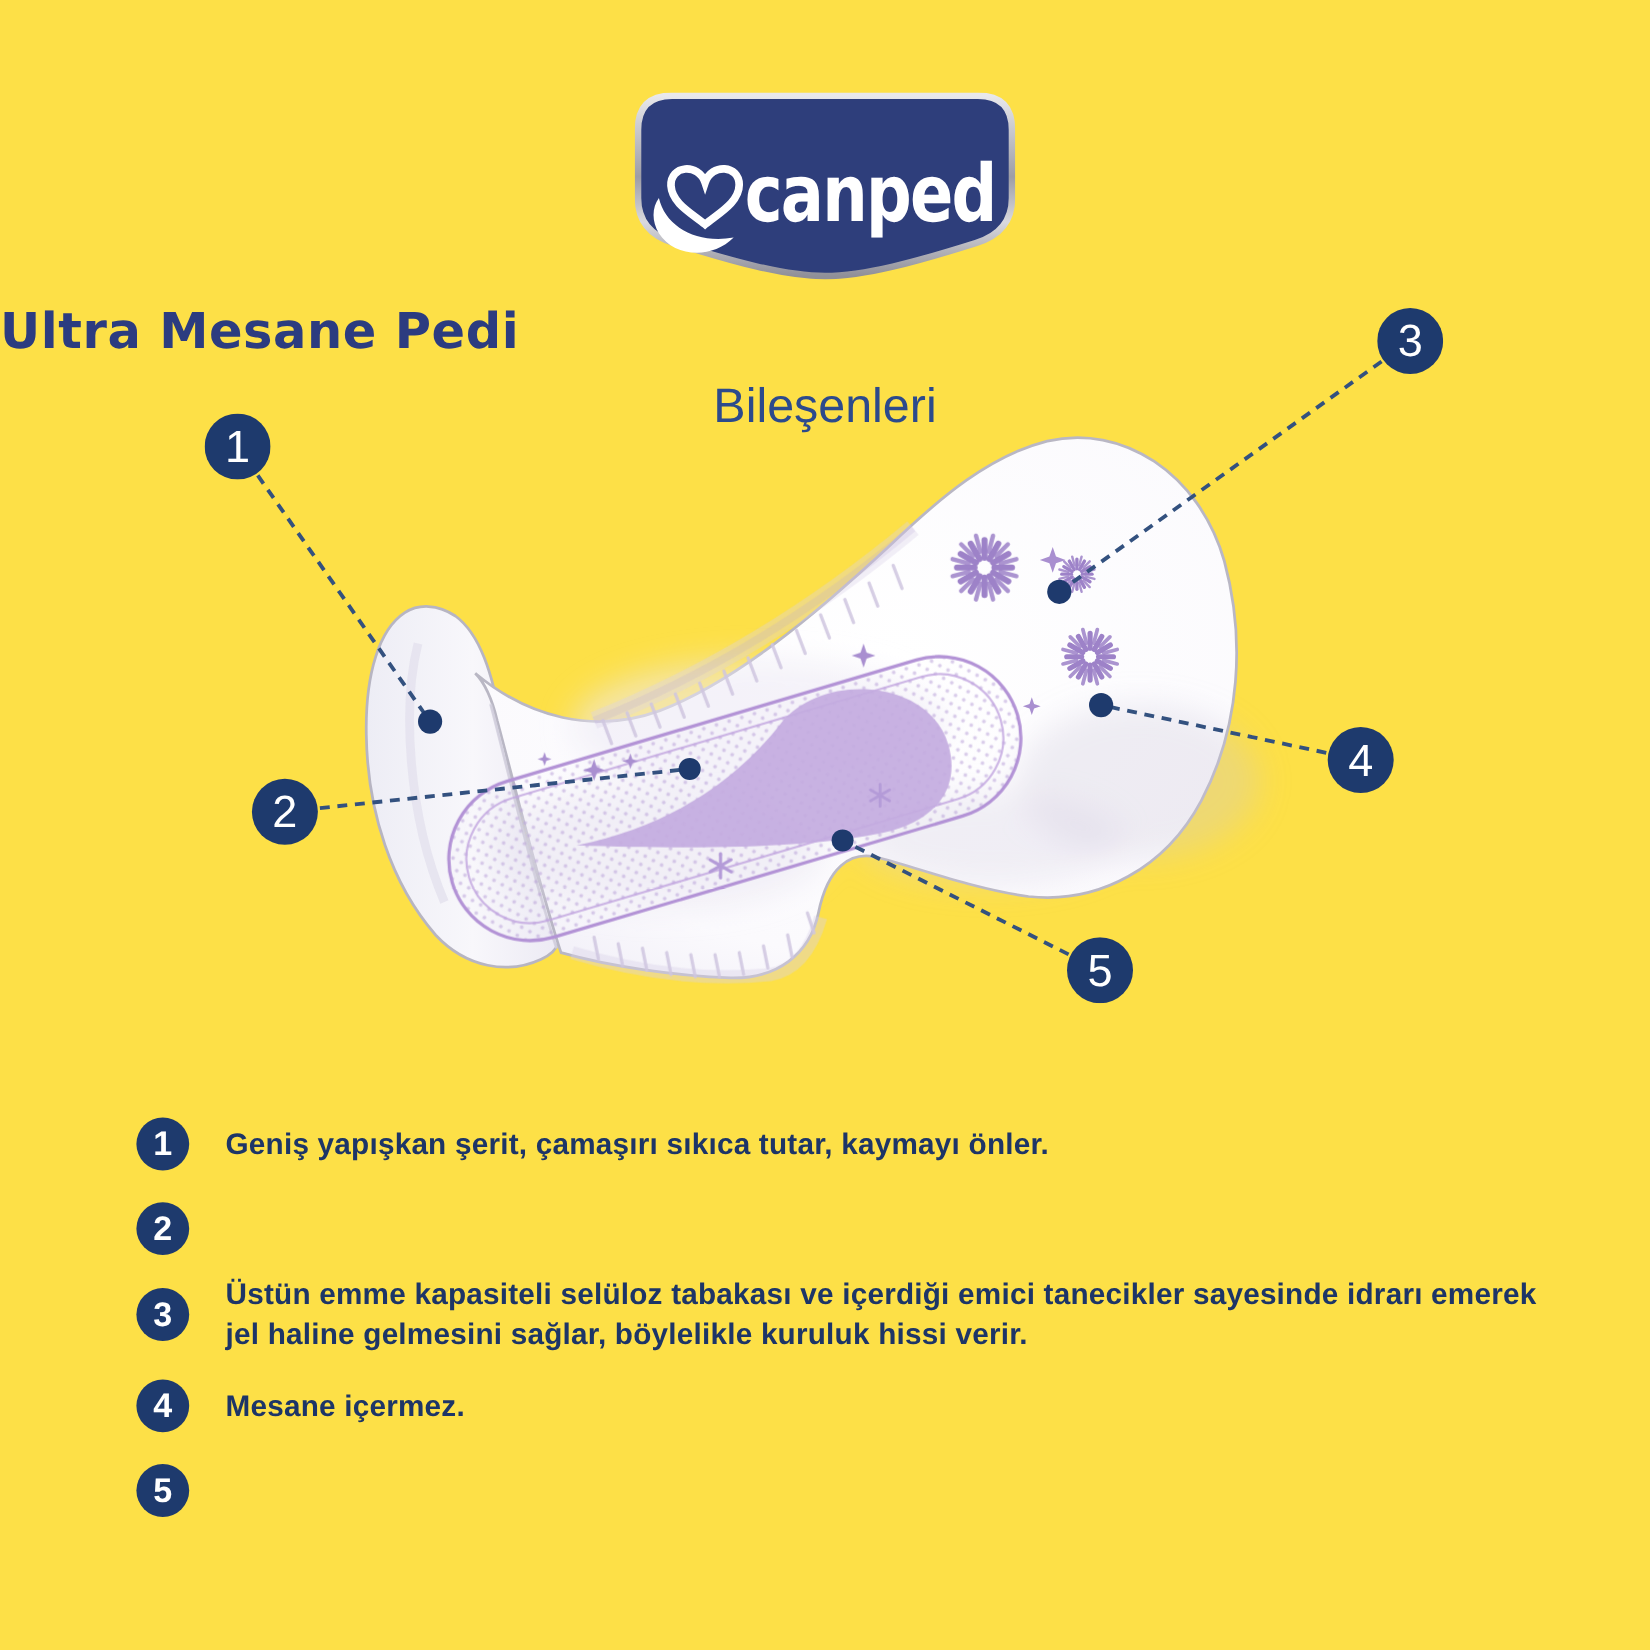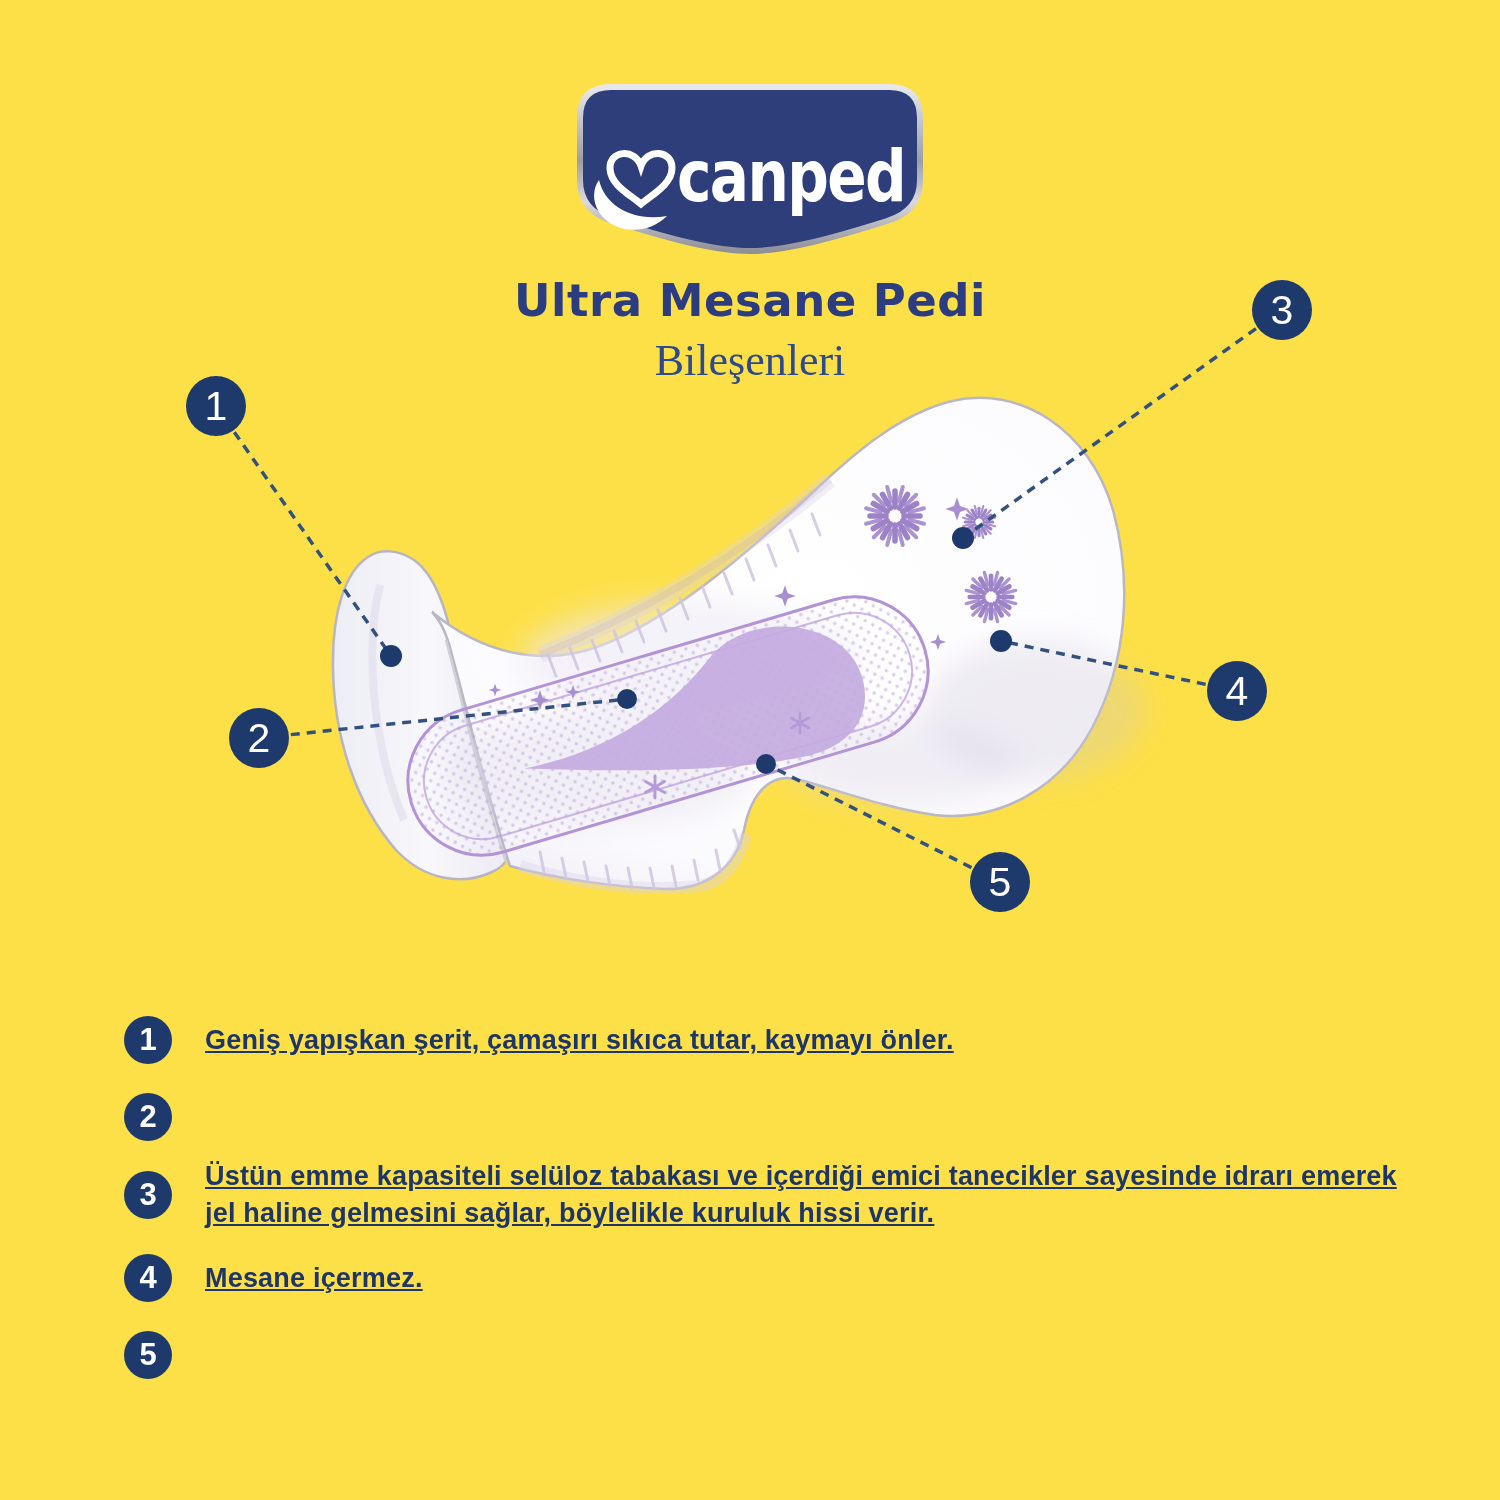--- a/index.html
+++ b/index.html
@@ -1,35 +1,35 @@
 <!DOCTYPE html>
 <html><head>
 <meta charset="utf-8">
 <style>
   html,body{margin:0;padding:0;background:#ffffff;}
   .page{position:relative;width:1500px;height:1500px;background:#fde047;overflow:hidden;
         font-family:"Liberation Sans",sans-serif;}
   
   .logo-wrap{position:absolute;left:577px;top:84px;width:346px;height:170px;}
-  .page-title{position:absolute;left:0;top:274px;width:1500px;text-align:center;
+  .page-title{position:absolute;left:0;top:274px;width:1500px;text-align:left;
       font-family:"DejaVu Sans",sans-serif;font-weight:bold;font-size:45px;color:#2c3c80;letter-spacing:.5px;}
-  .page-subtitle{position:absolute;left:0;top:335px;width:1500px;text-align:center;
-      font-family:Liberation Serif, serif;font-weight:400;font-size:44px;color:#2c4a8c;}
+  .page-subtitle{position:absolute;left:0;top:345px;width:1500px;text-align:center;
+      font-family:Liberation Sans, sans-serif;font-weight:400;font-size:44px;color:#2c4a8c;}
   
   .pad-svg{position:absolute;left:0;top:0;width:1500px;height:1500px;}
   .marker{position:absolute;width:60px;height:60px;border-radius:50%;background:#1e3a6d;
       display:flex;align-items:center;justify-content:center;color:#ffffff;
       font-family:"Liberation Sans",sans-serif;font-size:41px;font-weight:400;line-height:1;}
   
   .legend-row{position:absolute;left:124px;display:flex;align-items:center;width:1300px;}
   .legend-num{flex:0 0 48px;width:48px;height:48px;border-radius:50%;background:#1e3a6d;
       display:flex;align-items:center;justify-content:center;color:#ffffff;
       font-size:31px;font-weight:bold;font-family:"Liberation Sans",sans-serif;}
   .legend-text{margin-left:33px;font-size:27px;font-weight:bold;color:#1d3567;
-      line-height:37px;letter-spacing:.2px;max-width:1240px;text-decoration:underline;}
+      line-height:37px;letter-spacing:.2px;max-width:1240px;}
 </style>
 </head>
 <body>
 
 <div class="page">
 
   <div class="logo-wrap">
     <svg width="346" height="170" viewBox="0 0 346 170">
       <defs>
         <linearGradient id="silver" x1="0" y1="0" x2="0" y2="1">

